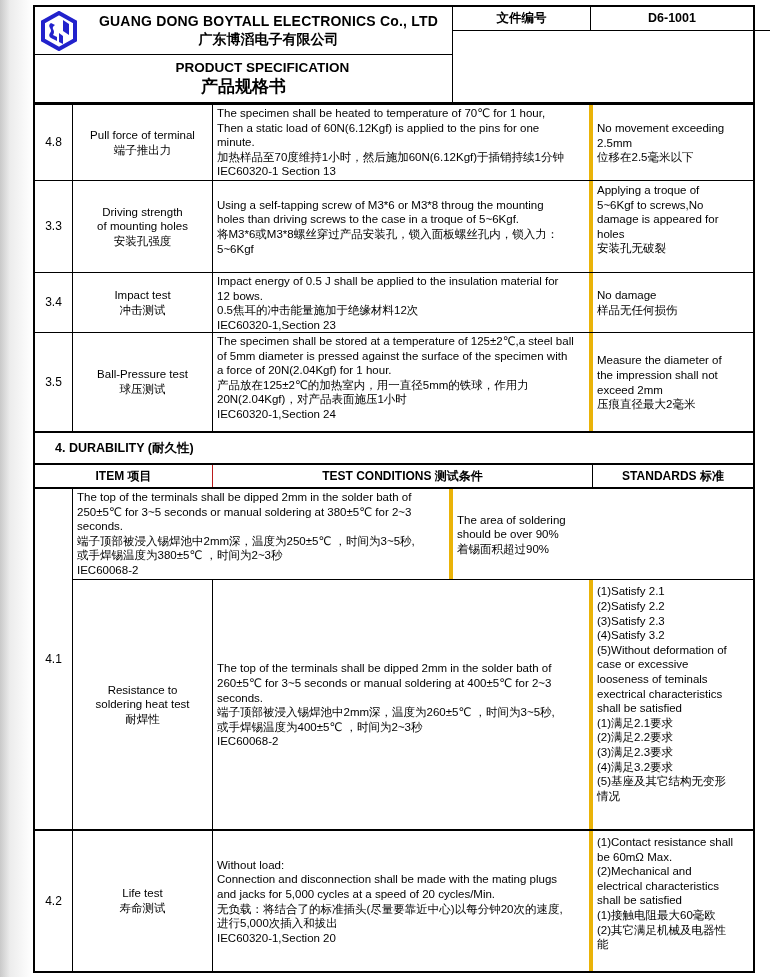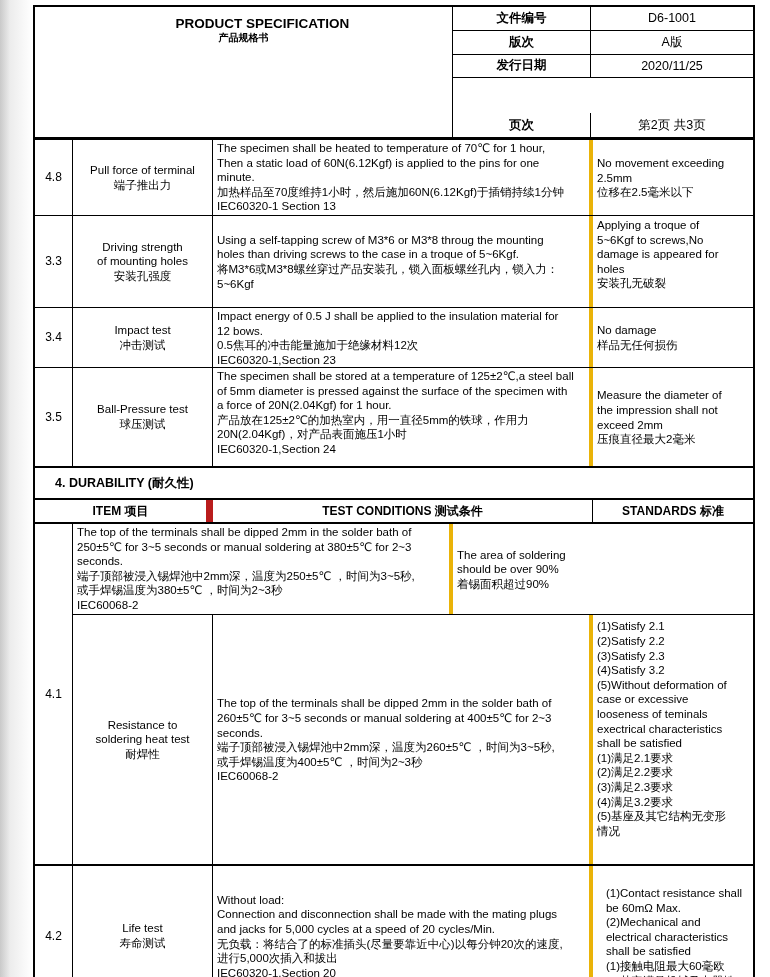--- a/index.html
+++ b/index.html
@@ -12,46 +12,46 @@
   }
   .doc{position:absolute;left:33px;top:5px;width:722px;}
   .pre{white-space:pre-line;}
 
   
   .header-block{
     box-sizing:border-box;width:722px;border:2px solid #000;border-bottom:3px solid #000;
     display:flex;flex-wrap:wrap;
   }
   .hb-left{box-sizing:border-box;width:418px;border-right:1px solid #000;}
-  .hb-right{width:300px;display:flex;flex-direction:column;}
+  .hb-right{width:300px;display:flex;flex-direction:row;}
   .hb-company{
     box-sizing:border-box;height:48px;border-bottom:1px solid #000;
     display:flex;align-items:center;padding-left:4px;
   }
   .hb-title{
     height:47px;display:flex;flex-direction:column;align-items:center;justify-content:center;
   }
   .logo{width:40px;height:40px;flex:0 0 40px;margin-right:6px;}
   .company-text{flex:1;text-align:center;font-weight:bold;line-height:1.25;}
   .company-en{font-size:14px;letter-spacing:0.2px;}
   .company-cn{font-size:14px;}
   .title-en{font-weight:bold;font-size:13.5px;margin-left:38px;}
-  .title-cn{font-weight:bold;font-size:10px;margin-top:0;}
+  .title-cn{font-weight:bold;font-size:17px;margin-top:0;}
   .info-row{
     box-sizing:border-box;height:23.75px;display:flex;border-bottom:1px solid #000;
   }
   .info-row:last-child{border-bottom:none;margin-top:35px;}
   .info-label{
     box-sizing:border-box;width:138px;border-right:1px solid #000;
     display:flex;align-items:center;justify-content:center;
     font-weight:bold;font-size:12.5px;
   }
   .info-value{
     width:162px;display:flex;align-items:center;justify-content:center;
-    font-weight:normal;font-size:12.5px;
+    font-weight:bold;font-size:12.5px;
   }
 
   
   .main-table{
     box-sizing:border-box;width:722px;border:2px solid #000;border-top:none;
     font-size:11.5px;line-height:14.6px;
   }
   .trow{display:flex;box-sizing:border-box;border-bottom:1px solid #000;}
   .trow.thick{border-bottom:2px solid #000;}
   .trow:last-child{border-bottom:none;}
@@ -75,39 +75,51 @@
     display:flex;align-items:center;
   }
   .c-std.vtop{align-items:flex-start;padding-top:2px;}
 
   .section-band{
     box-sizing:border-box;border-bottom:2px solid #000;height:32px;
     display:flex;align-items:center;padding-left:20px;
     font-weight:bold;font-size:12.5px;
   }
   .cols-hdr{display:flex;box-sizing:border-box;border-bottom:2px solid #000;height:24px;font-weight:bold;font-size:12px;}
-  .ch-item{box-sizing:border-box;width:178px;border-right:7px solid #b91c1c;display:flex;align-items:center;justify-content:center;}
+  .ch-item{box-sizing:border-box;width:178px;border-right:1px solid #b91c1c;display:flex;align-items:center;justify-content:center;}
   .ch-cond{box-sizing:border-box;width:380px;border-right:1px solid #000;display:flex;align-items:center;justify-content:center;}
   .ch-std{width:160px;display:flex;align-items:center;justify-content:center;}
 
   
   .r41-right{display:flex;flex-direction:column;width:680px;}
   .subrow{display:flex;box-sizing:border-box;border-bottom:1px solid #000;}
   .subrow:last-child{border-bottom:none;}
 
   .h76{height:76px;}  .h92{height:92px;}  .h60{height:60px;}  .h100{height:100px;}
   .h250{height:250px;} .h140{height:140px;}
 </style>
 </head>
 <body>
 
 <div class="doc">
 
   <div class="header-block">
     <div class="hb-left">
+      <div class="hb-company">
+        <svg class="logo" viewBox="0 0 40 40">
+          <polygon points="20,2 36,11 36,29 20,38 4,29 4,11" fill="none" stroke="#2222cc" stroke-width="4"></polygon>
+          <path d="M24 9 L30 13 L30 24 L24 20 Z" fill="#2222cc"></path>
+          <path d="M12 12 Q9 14 11 17 Q13 20 11 22 Q9 25 12 27 L18 30 L18 26 L14 24 Q16 21 14 18 Q13 16 16 14 Z" fill="#2222cc"></path>
+          <path d="M20 22 L24 25 L24 33 L20 31 Z" fill="#2222cc"></path>
+        </svg>
+        <div class="company-text">
+          <div class="company-en">GUANG DONG BOYTALL ELECTRONICS Co., LTD</div>
+          <div class="company-cn">广东博滔电子有限公司</div>
+        </div>
+      </div>
       <div class="hb-title">
         <div class="title-en">PRODUCT SPECIFICATION</div>
         <div class="title-cn">产品规格书</div>
       </div>
     </div>
     <div class="hb-right">
       <div class="info-row">
         <div class="info-label">文件编号</div>
         <div class="info-value">D6-1001</div>
       </div>
@@ -258,21 +270,21 @@
       <div class="c c-item pre">Life test
 寿命测试</div>
       <div class="c c-cond vcenter">
           <div class="pre">Without load:
 Connection and disconnection shall be made with the mating plugs
 and jacks for 5,000 cycles at a speed of 20 cycles/Min.
 无负载：将结合了的标准插头(尽量要靠近中心)以每分钟20次的速度,
 进行5,000次插入和拔出
 IEC60320-1,Section 20</div>
         </div>
-      <div class="c c-std vtop" style="padding-top:20px;justify-content:center;">
+      <div class="c c-std vtop" style="padding-top:4px;">
           <div class="pre">(1)Contact resistance shall
 be 60mΩ Max.
 (2)Mechanical and
 electrical characteristics
 shall be satisfied
 (1)接触电阻最大60毫欧
 (2)其它满足机械及电器性
 能</div>
         </div>
     </div>

